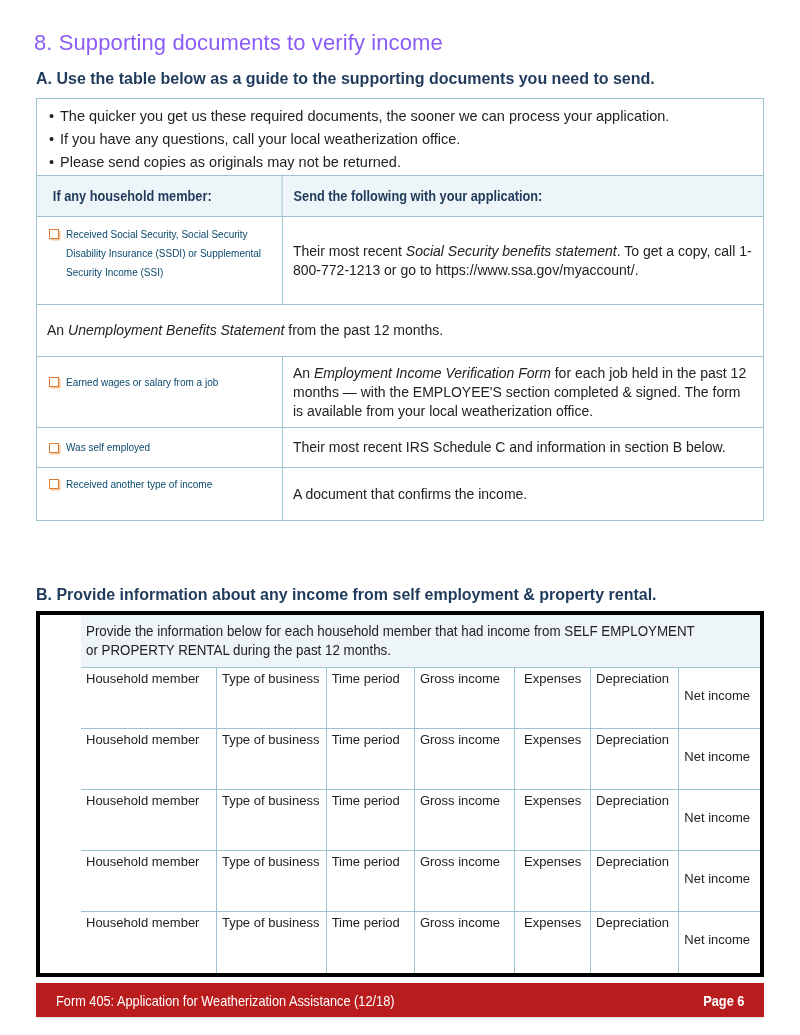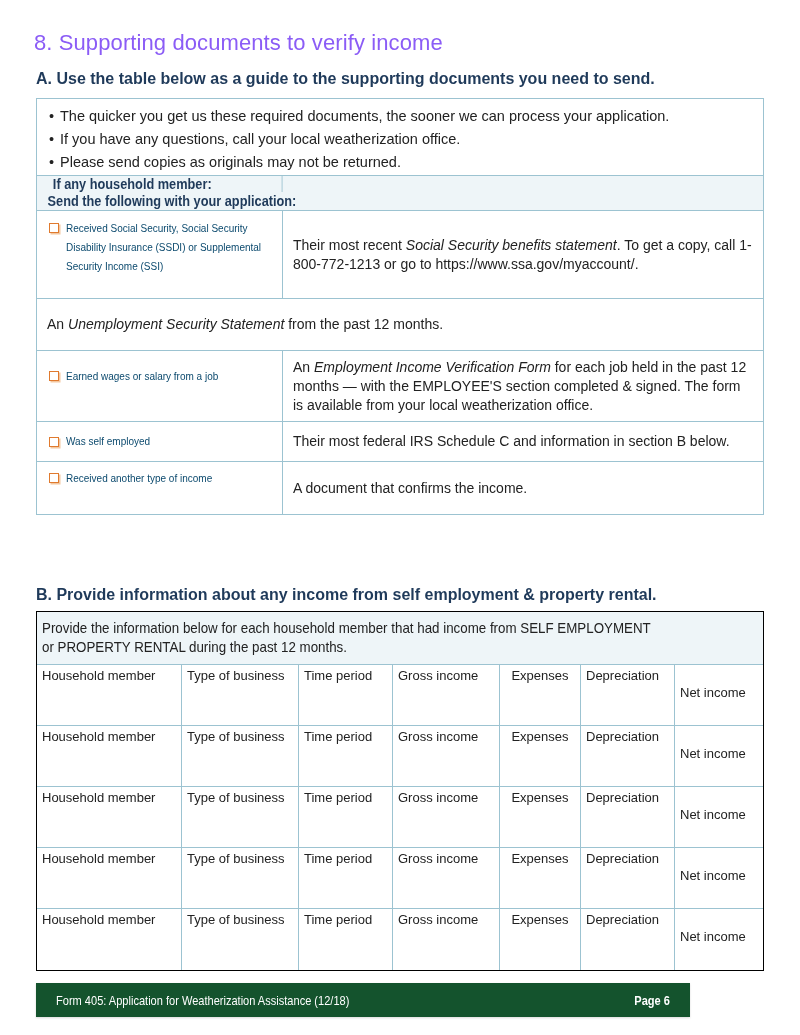--- a/index.html
+++ b/index.html
@@ -13,46 +13,46 @@
 
   
   .tA { left: 36px; top: 98px; width: 728px; border: 1px solid #9cc3d1; box-sizing: border-box; }
   .bullets { height: 77px; box-sizing: border-box; padding: 6px 0 0 12px; border-bottom: 1px solid #9cc3d1; }
   .bullet { font-size: 14.5px; line-height: 23px; white-space: nowrap; color: #222; }
   .bullet .dot { display: inline-block; width: 11px; }
   .rowA { display: flex; border-bottom: 1px solid #9cc3d1; box-sizing: border-box; }
   .rowA:last-child { border-bottom: none; }
   .rowA .c1 { width: 246px; border-right: 1px solid #9cc3d1; box-sizing: border-box; }
   .rowA .c2 { flex: 1; box-sizing: border-box; }
-  .hdr { background: #eef5f8; height: 35px; flex-direction: column; }
+  .hdr { background: #eef5f8; height: 41px; }
   .hdr .c1, .hdr .c2 { font-size: 14.5px; font-weight: bold; color: #1f3a5a; display: flex; align-items: center;
                        transform: scaleX(0.88); transform-origin: left center; white-space: nowrap; }
   .hdr .c1 { padding-left: 18px; width: 279px; margin-right: -33px; }
   .hdr .c2 { padding-left: 12px; }
   .rowA .cond { display: flex; padding: 0 8px 0 12px; font-size: 10px; line-height: 19px; color: #0c4a6e; }
   .rowA .doc { padding: 0 10px 0 10px; font-size: 14px; line-height: 19px; color: #222; display: flex; align-items: center; }
   .cbx { flex: 0 0 auto; width: 10px; height: 10px; border: 1.5px solid #e07a2e; background: #fff;
          box-shadow: 1.5px 1.5px 0 #f3c79f; margin: 4px 7px 0 0; box-sizing: border-box; }
   em { font-style: italic; }
 
   
-  .tB { left: 36px; top: 611px; width: 728px; border: 1px solid #000000; box-sizing: border-box; }
+  .tB { left: 36px; top: 611px; width: 728px; border: 4px solid #000000; box-sizing: border-box; padding-left: 41px; }
   .intro { background: #eef5f8; height: 53px; box-sizing: border-box; padding: 7px 6px 0 5px;
            border-bottom: 1px solid #9cc3d1; font-size: 14.5px; line-height: 19px; color: #222; }
   .intro span { display: inline-block; transform: scaleX(0.92); transform-origin: left top; white-space: nowrap; }
   .rowB { display: flex; height: 61px; border-bottom: 1px solid #9cc3d1; box-sizing: border-box; }
   .rowB:last-child { border-bottom: none; height: 61px; }
   .rowB .cell { border-right: 1px solid #9cc3d1; box-sizing: border-box; font-size: 13px; color: #222;
                 padding: 3px 0 0 5px; white-space: nowrap; }
   .rowB .cell:last-child { border-right: none; margin-top: 17px; }
   .rowB .center { text-align: center; padding-left: 0; }
 
-  .footer { left: 36px; top: 983px; width: 654px; height: 34px; background: #14532d;
+  .footer { left: 36px; top: 983px; width: 728px; height: 34px; background: #b91c1c;
             display: flex; align-items: center; justify-content: space-between; box-sizing: border-box;
-            padding: 0 20px 0 20px; color: #ffffff; font-size: 13px; box-shadow: 0 1px 2px rgba(0,0,0,0.15); }
+            padding: 0 20px 0 20px; color: #ffffff; font-size: 15px; box-shadow: 0 1px 2px rgba(0,0,0,0.15); }
   .footer span { display: inline-block; transform: scaleX(0.85); white-space: nowrap; }
   .footer .fl { transform-origin: left center; }
   .footer .fr { transform-origin: right center; font-weight: bold; }
 </style>
 </head>
 <body>
 
 <div class="abs h1">8. Supporting documents to verify income</div>
 <div class="abs h2 h2a">A. Use the table below as a guide to the supporting documents you need to send.</div>
 
@@ -73,41 +73,41 @@
       <span>Received Social Security, Social Security Disability Insurance (SSDI) or Supplemental Security Income (SSI)</span>
     </div>
     <div class="c2 doc">
       <span><span>Their most recent </span><em>Social Security benefits statement</em><span>. To get a copy, call 1-800-772-1213 or go to https://www.ssa.gov/myaccount/.</span></span>
     </div>
   </div>
 
 
   <div class="rowA" style="height:52px">
     <div class="c2 doc">
-      <span><span>An </span><em>Unemployment Security Statement</em><span> from the past 12 months.</span></span>
+      <span><span>An </span><em>Unemployment Benefits Statement</em><span> from the past 12 months.</span></span>
     </div>
   </div>
 
   <div class="rowA" style="height:71px">
     <div class="c1 cond" style="padding-top:16px">
       <span class="cbx"></span>
       <span>Earned wages or salary from a job</span>
     </div>
     <div class="c2 doc">
       <span><span>An </span><em>Employment Income Verification Form</em><span> for each job held in the past 12 months — with the EMPLOYEE'S section completed &amp; signed. The form is available from your local weatherization office.</span></span>
     </div>
   </div>
 
   <div class="rowA" style="height:40px">
     <div class="c1 cond" style="align-items:center">
       <span class="cbx" style="margin-top:0"></span>
       <span>Was self employed</span>
     </div>
     <div class="c2 doc">
-      <span><span>Their most federal IRS Schedule C and information in section B below.</span><em></em><span></span></span>
+      <span><span>Their most recent IRS Schedule C and information in section B below.</span><em></em><span></span></span>
     </div>
   </div>
 
   <div class="rowA" style="height:52px">
     <div class="c1 cond" style="padding-top:7px">
       <span class="cbx"></span>
       <span>Received another type of income</span>
     </div>
     <div class="c2 doc">
       <span><span>A document that confirms the income.</span><em></em><span></span></span>

